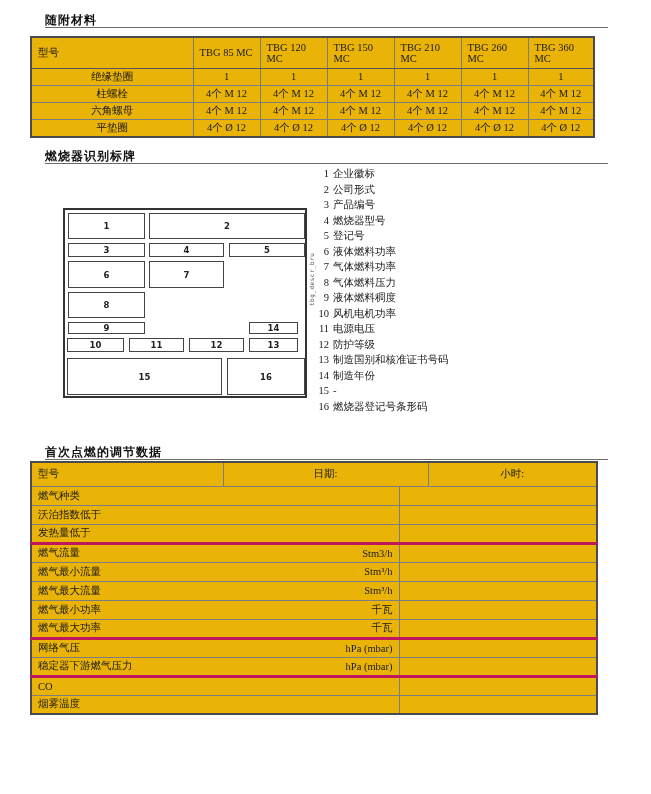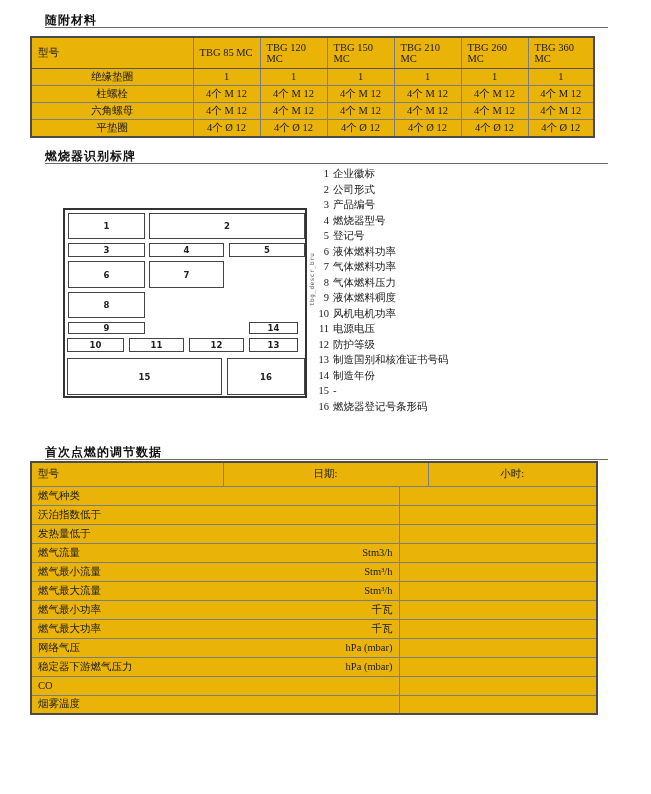--- a/index.html
+++ b/index.html
@@ -38,21 +38,21 @@
   #materials-table td { height:17px; text-align:center; }
   #materials-table td.lbl { text-align:center; }
 
   #ignition-table { top:461px; width:566px; }
   #ignition-table th { height:24px; text-align:center; }
   #ignition-table th.lbl { text-align:left; }
   #ignition-table td { height:19px;text-align:center; }
   #ignition-table td.merged .cellflex {
     display:flex; justify-content:space-between; align-items:center; width:100%;
   }
-  #ignition-table tr.group-sep td { border-top:1px solid #be185d; }
+  #ignition-table tr.group-sep td { border-top:3px solid #be185d; }
 
   
   .diagram-area { position:absolute; left:45px; top:166px; width:563px; height:252px; }
   .plate {
     position:absolute; left:18px; top:42px; width:244px; height:190px;
     border:2px solid #333; background:#fff;
   }
   .pbox {
     position:absolute; border:1.5px solid #444;
     display:flex; align-items:center; justify-content:center;

